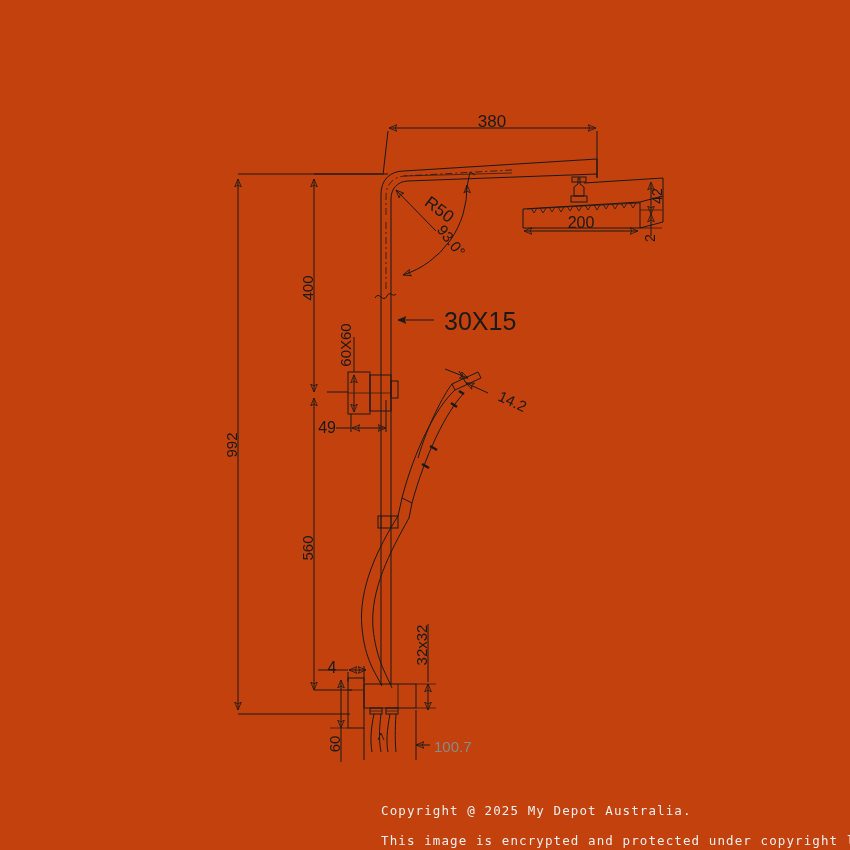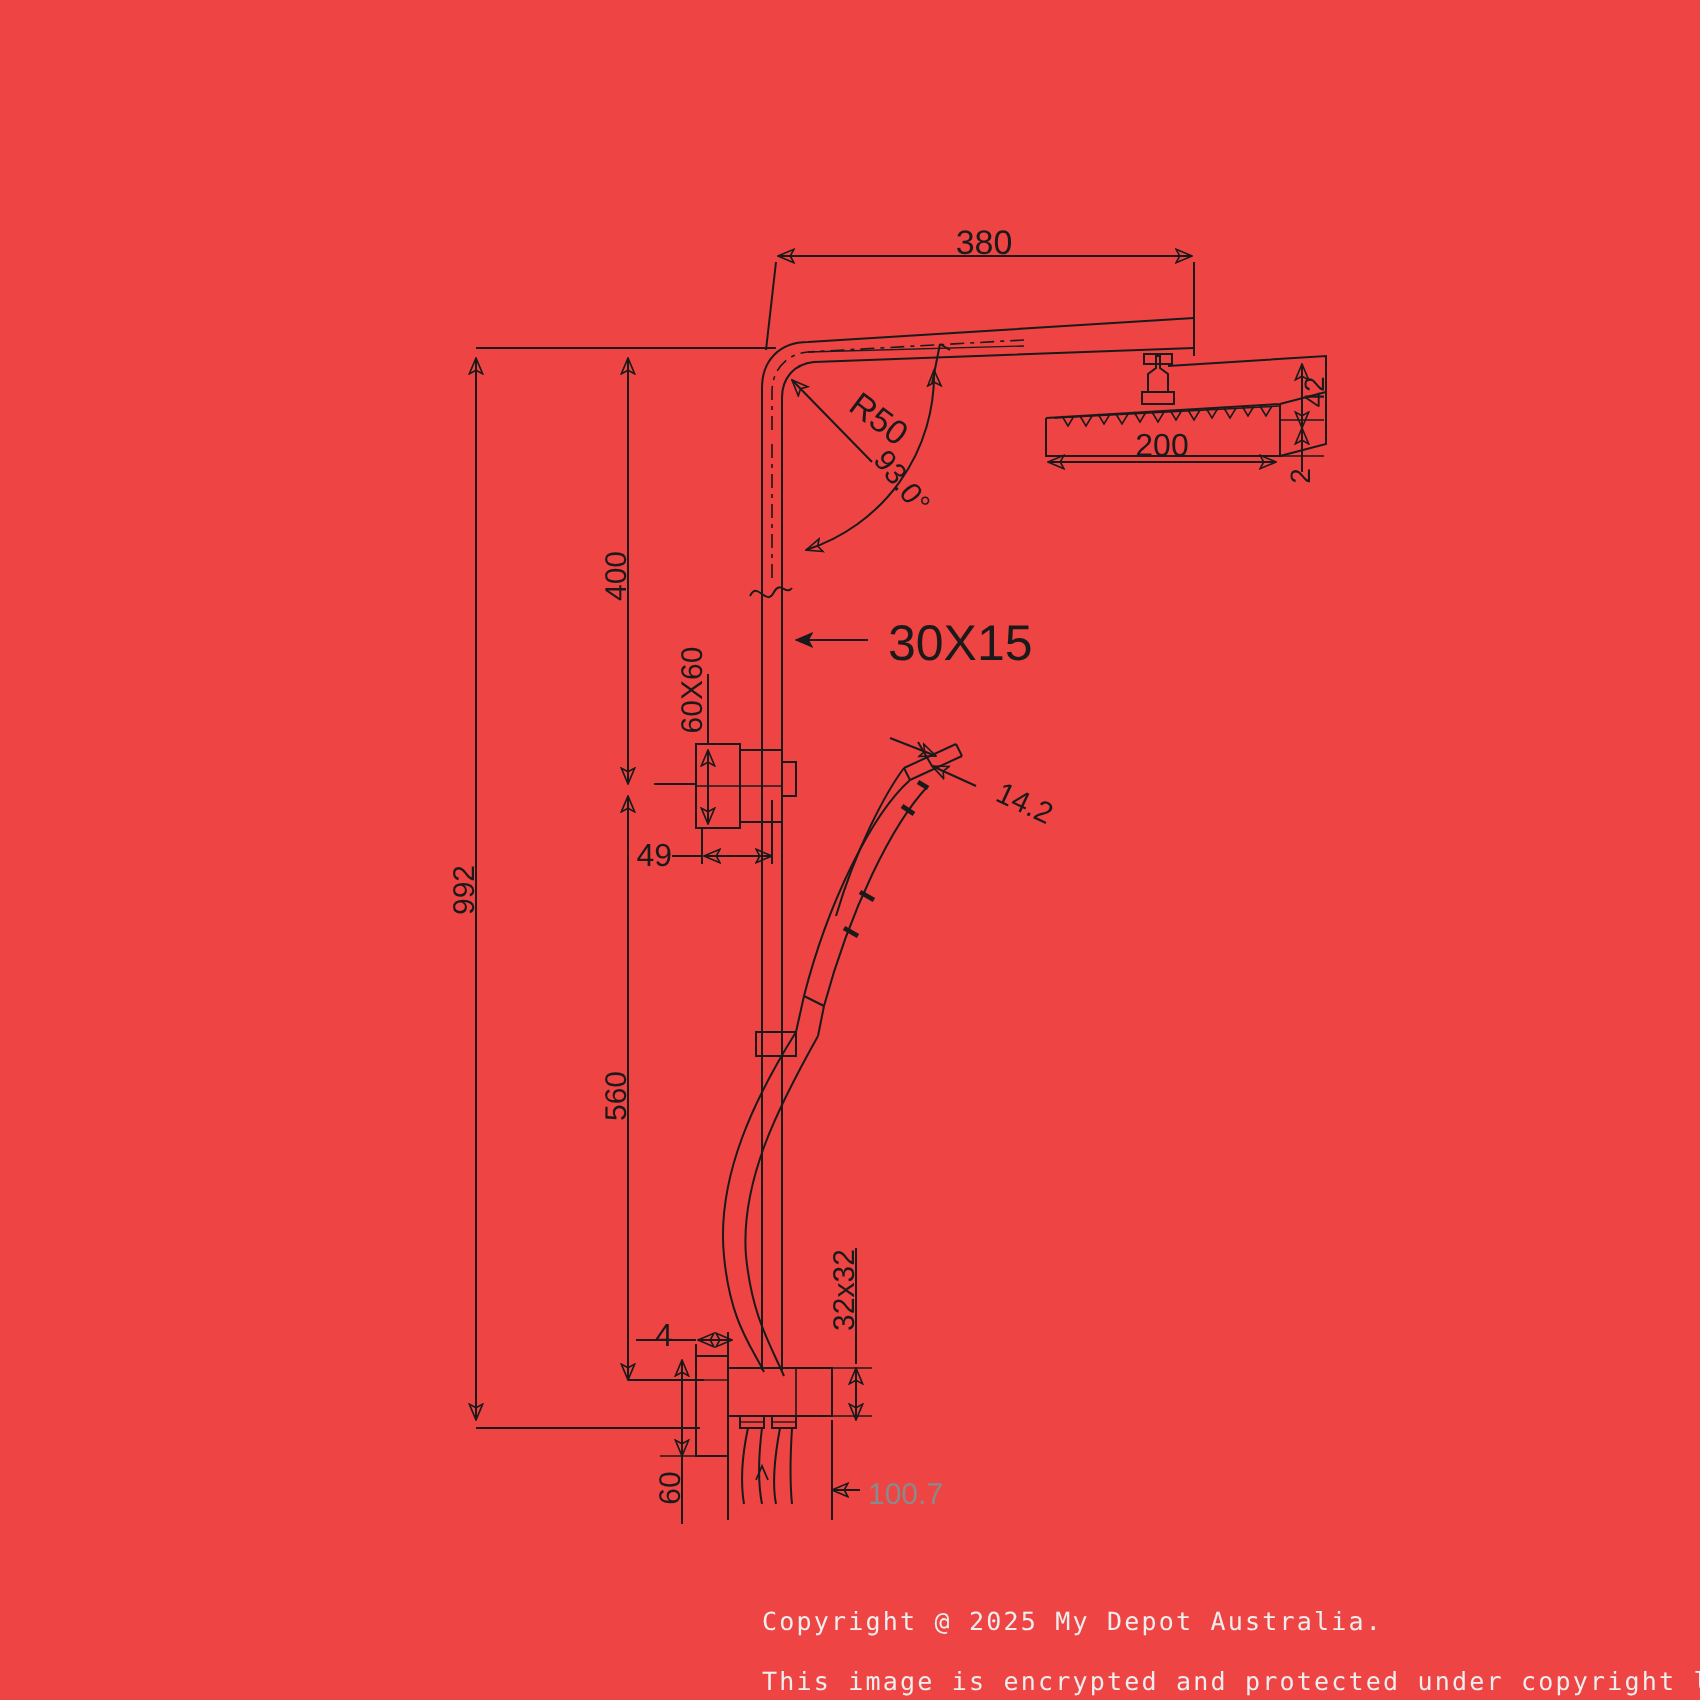--- a/index.html
+++ b/index.html
@@ -2,21 +2,21 @@
 <html><head>
 <meta charset="utf-8">
 <title>Shower Set Technical Drawing</title>
 <style>
   html,body{margin:0;padding:0;background:#ffffff;}
   body{
     width:850px;height:850px;
     font-family:"Liberation Sans",sans-serif;
     overflow:hidden;position:relative;
   }
-  #stage{position:absolute;left:0;top:0;width:850px;height:850px;background:#ef4444;}
+  #stage{position:absolute;left:0;top:0;width:850px;height:850px;background:#c2410c;}
   svg#dwg{position:absolute;left:0;top:0;width:850px;height:850px;display:block;}
   .copy-block{
     position:absolute;left:381px;top:796px;
     font-family:"DejaVu Sans Mono","Liberation Mono",monospace;
     font-size:12.5px;letter-spacing:1.1px;color:#eeeeee;
     line-height:30px;white-space:nowrap;user-select:none;
   }
   .copy-line{color:#eeeeee;}
 </style>
 </head>

